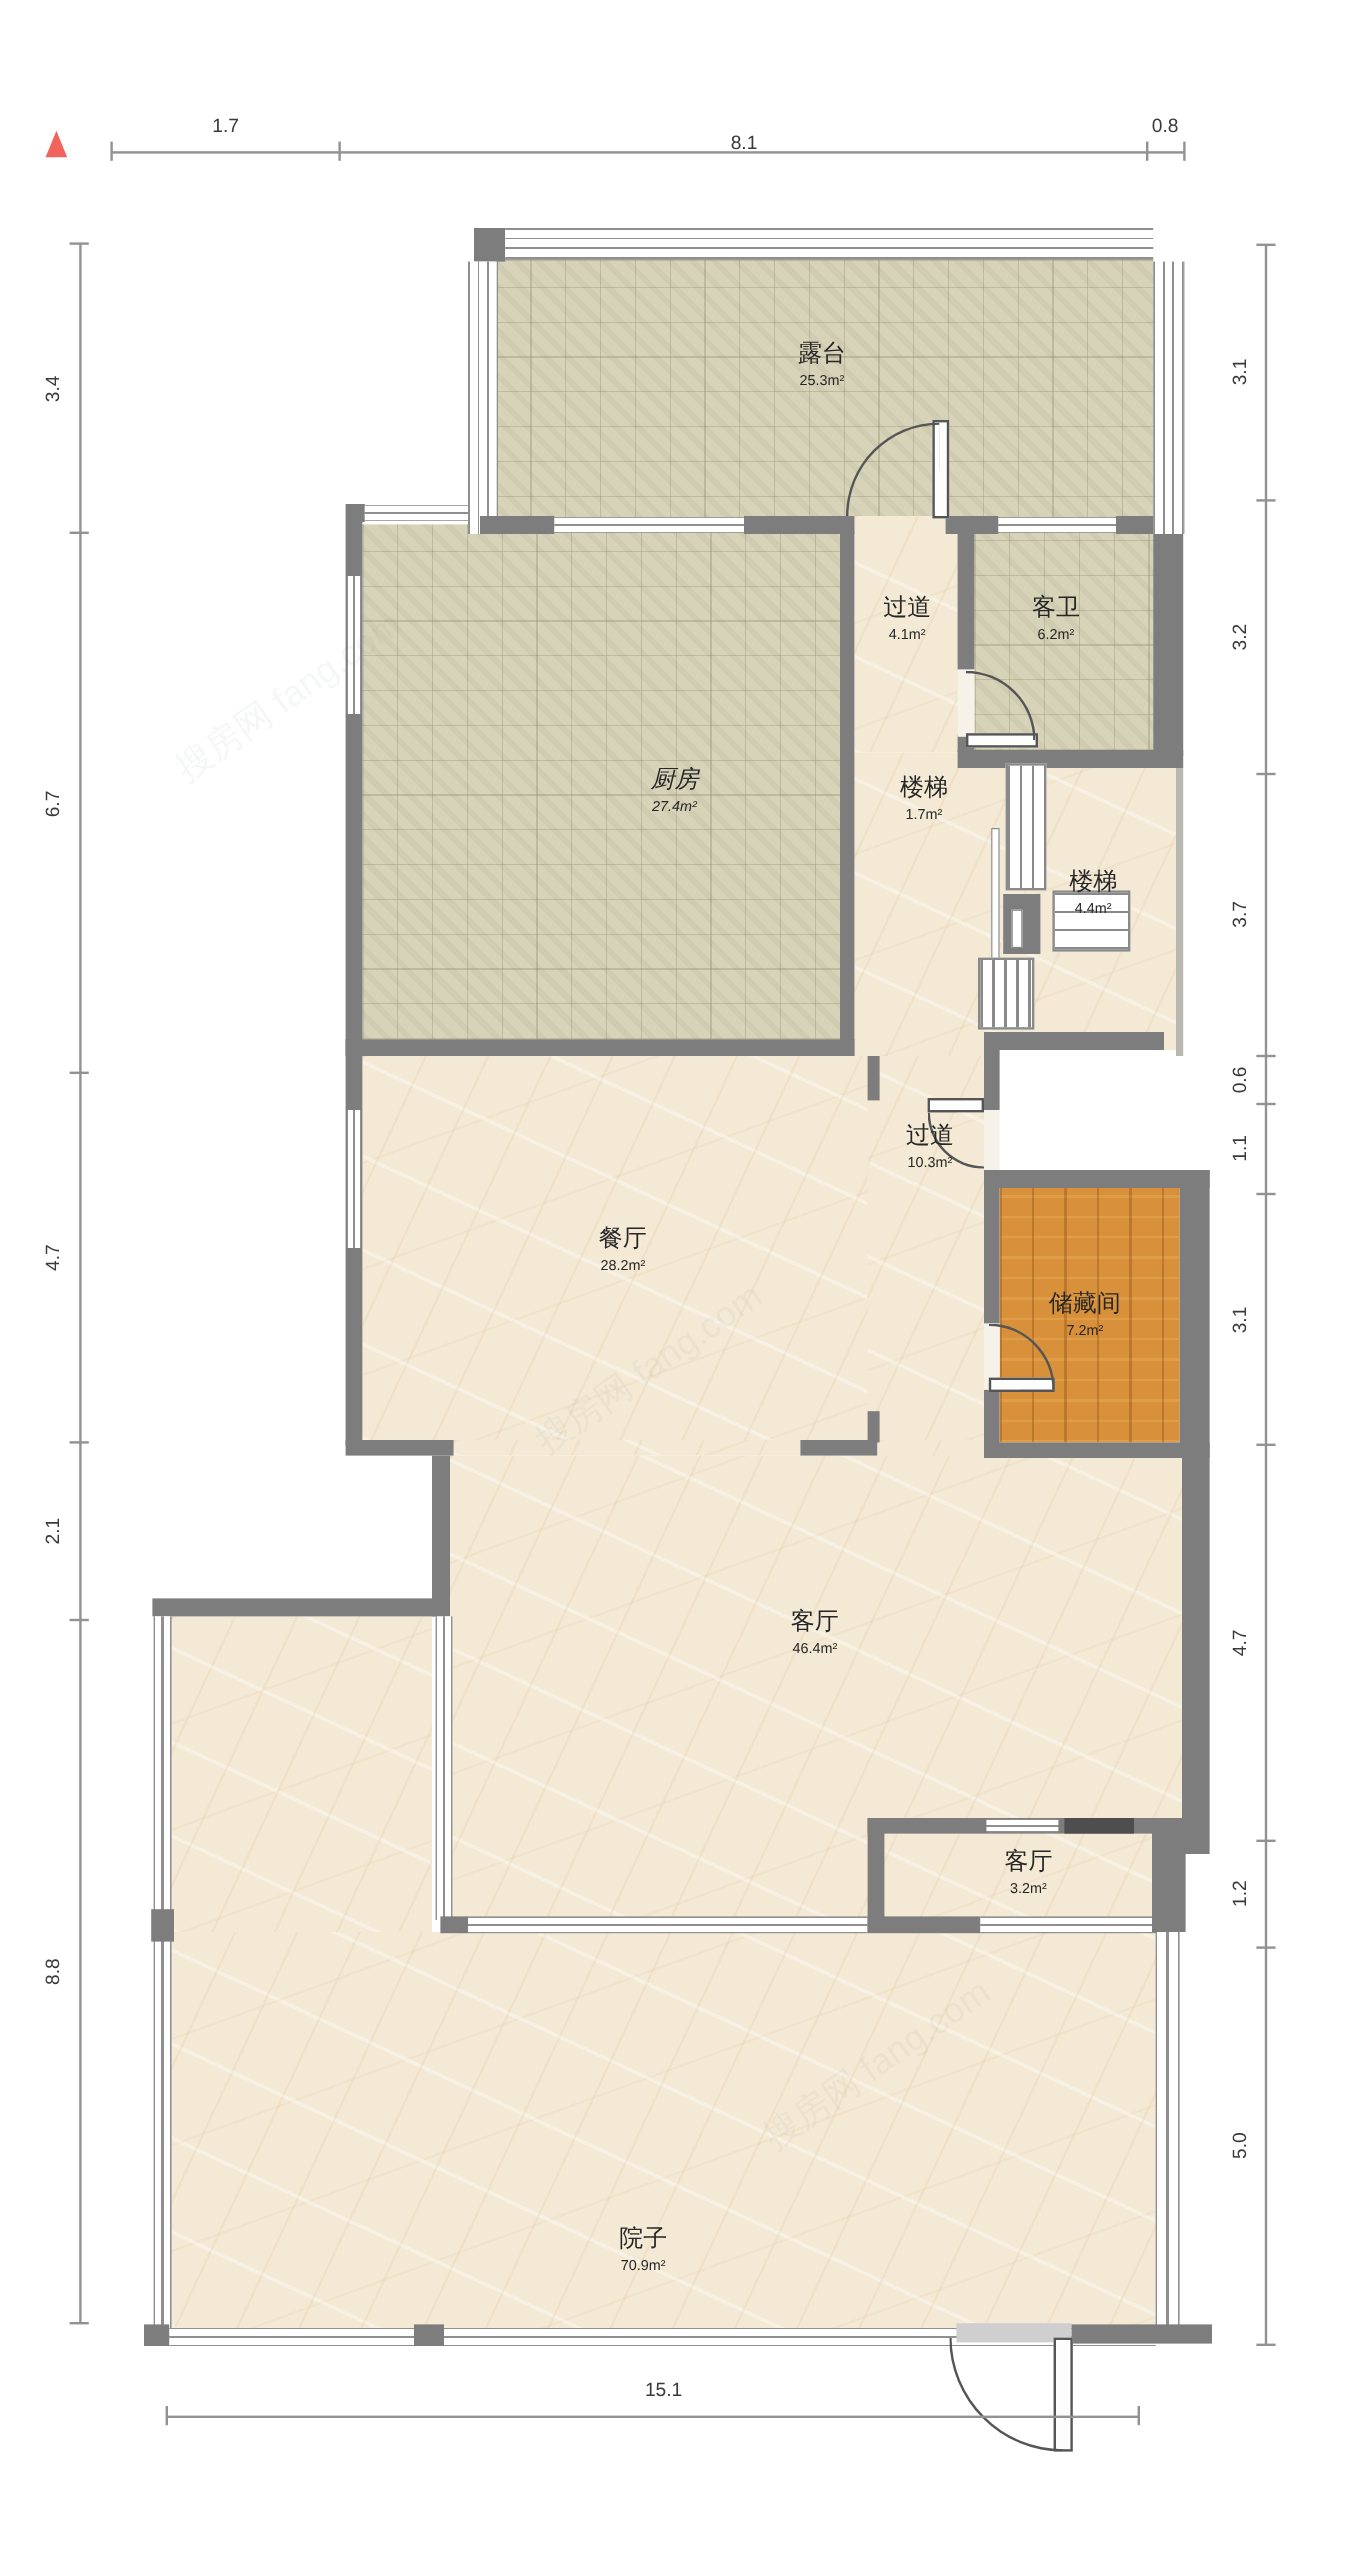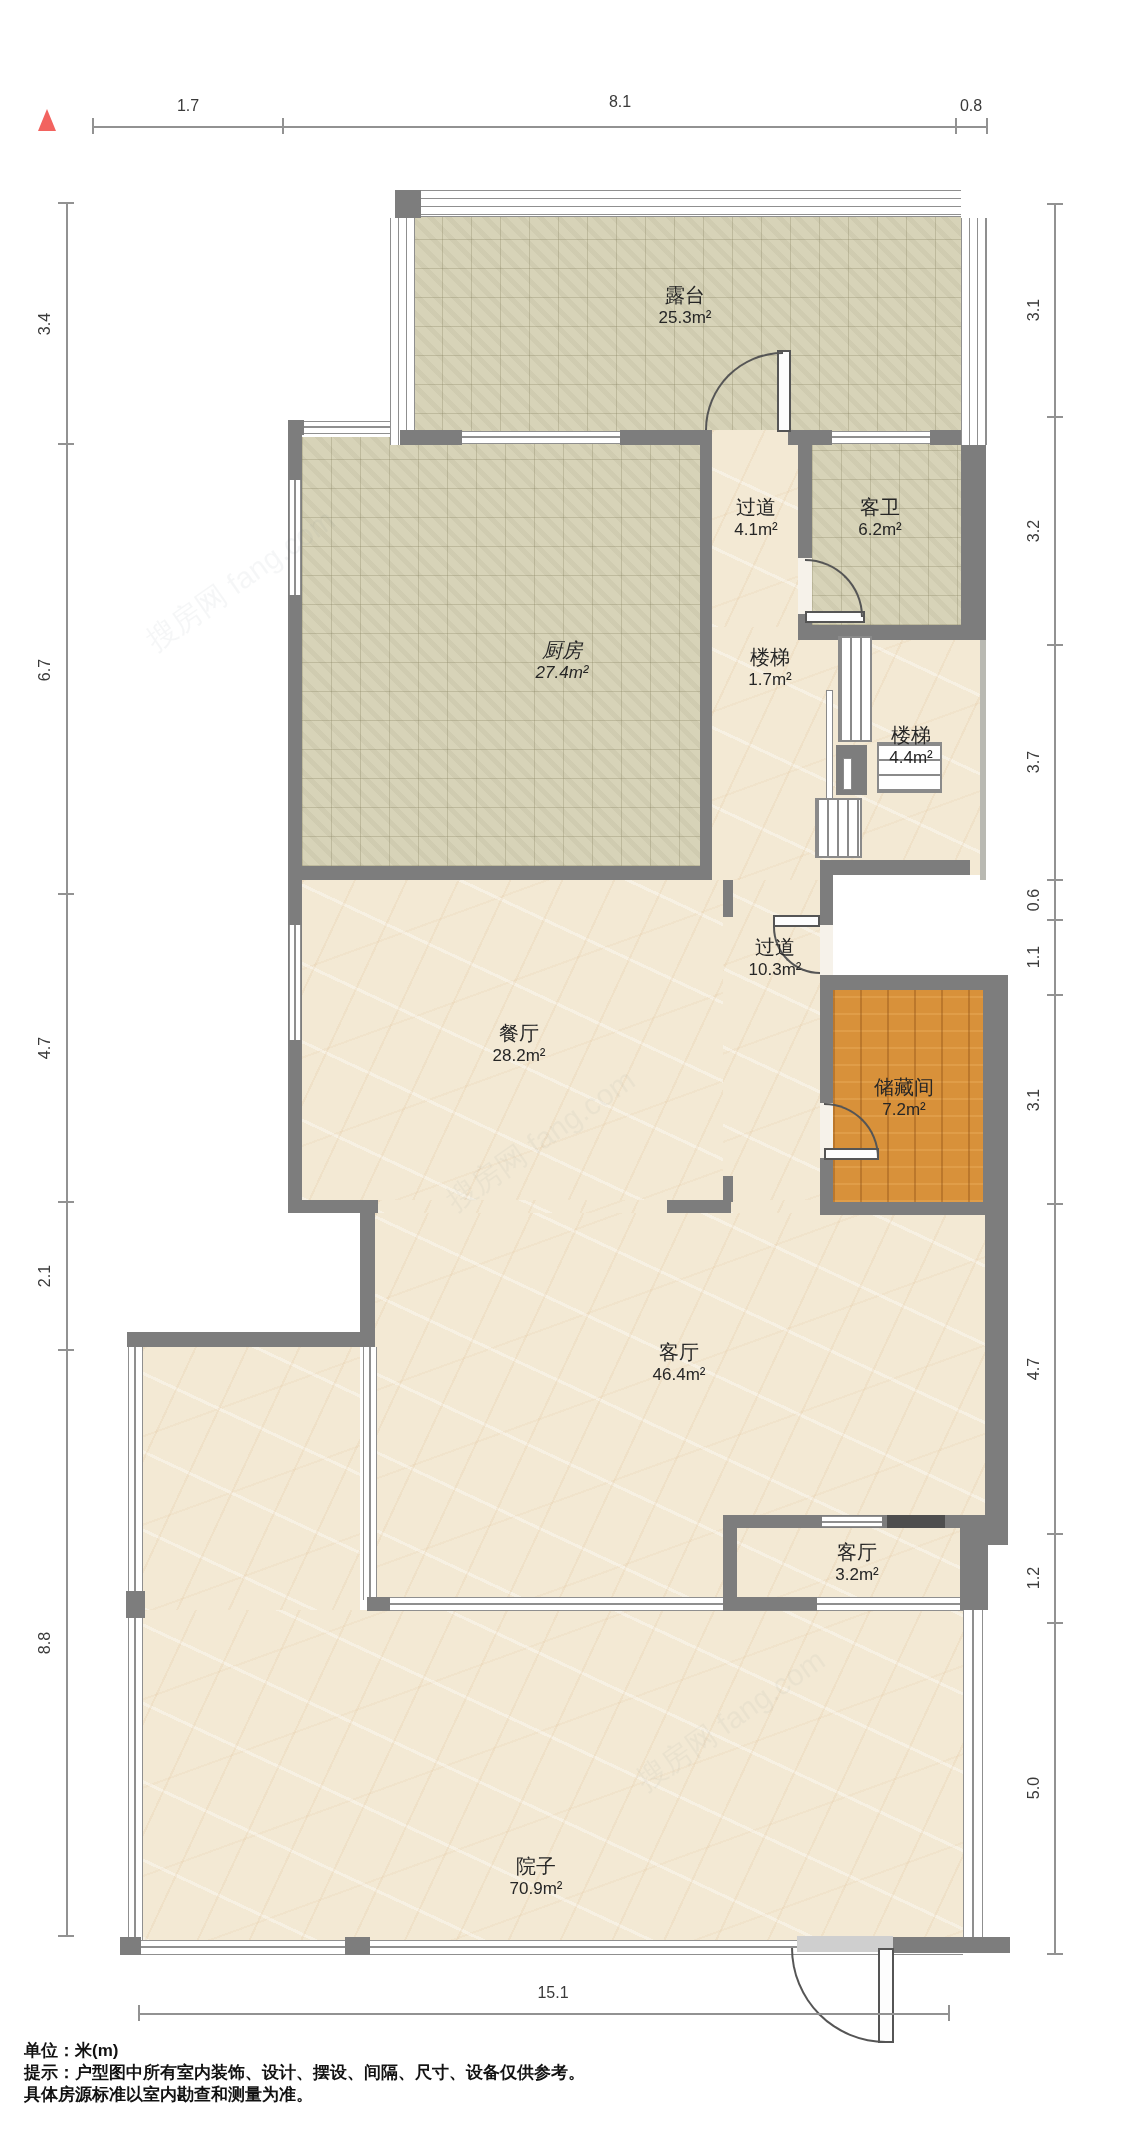--- a/index.html
+++ b/index.html
@@ -40,21 +40,21 @@
   
   .door-leaf{position:absolute;background:#fdfdfd;border:2px solid var(--door,#555);box-sizing:border-box;}
   .door-gap{position:absolute;background:#f6f2ea;}
   .arc{position:absolute;box-sizing:border-box;}
   .arc-tl{border-top:2px solid var(--door,#555);border-left:2px solid var(--door,#555);border-radius:100% 0 0 0;}
   .arc-tr{border-top:2px solid var(--door,#555);border-right:2px solid var(--door,#555);border-radius:0 100% 0 0;}
   .arc-bl{border-bottom:2px solid var(--door,#555);border-left:2px solid var(--door,#555);border-radius:0 0 0 100%;}
   
   .room-label{position:absolute;transform:translate(-50%,-50%);text-align:center;color:#262626;white-space:nowrap;}
   .room-label .nm{font-size:20px;line-height:24px;}
-  .room-label .area{font-size:17px;line-height:21px;}
+  .room-label .area{font-size:12px;line-height:21px;}
   
   .dim{position:absolute;background:var(--dim,#929292);}
   .dim-label{position:absolute;transform:translate(-50%,-50%);font-size:16px;color:#3a3a3a;white-space:nowrap;}
   .dim-label.v{transform:translate(-50%,-50%) rotate(-90deg);}
   
   .north{position:absolute;width:0;height:0;border-left:9px solid transparent;border-right:9px solid transparent;
          border-bottom:22px solid var(--north_arrow,#f2635f);}
   
   .footer{position:absolute;left:24px;top:2040px;color:#111;font-weight:bold;font-size:17px;line-height:22px;}
   .wm{position:absolute;color:#5a6b75;opacity:0.05;font-size:30px;transform:rotate(-35deg);white-space:nowrap;}
@@ -220,21 +220,21 @@
     <div class="nm">院子</div>
     <div class="area">70.9m²</div>
   </div>
 
   <div class="dim" style="left:93px;top:126px;width:894px;height:2px;"></div>
   <div class="dim" style="left:92px;top:118px;width:2px;height:16px;"></div>
   <div class="dim" style="left:282px;top:118px;width:2px;height:16px;"></div>
   <div class="dim" style="left:955px;top:118px;width:2px;height:16px;"></div>
   <div class="dim" style="left:986px;top:118px;width:2px;height:16px;"></div>
   <div class="dim-label" style="left:188px;top:106px;">1.7</div>
-  <div class="dim-label" style="left:620px;top:102px;">8.1</div>
+  <div class="dim-label" style="left:620px;top:120px;">8.1</div>
   <div class="dim-label" style="left:971px;top:106px;">0.8</div>
 
   <div class="dim" style="left:66px;top:203px;width:2px;height:1733px;"></div>
   <div class="dim" style="left:58px;top:202px;width:16px;height:2px;"></div>
   <div class="dim" style="left:58px;top:443px;width:16px;height:2px;"></div>
   <div class="dim" style="left:58px;top:893px;width:16px;height:2px;"></div>
   <div class="dim" style="left:58px;top:1201px;width:16px;height:2px;"></div>
   <div class="dim" style="left:58px;top:1349px;width:16px;height:2px;"></div>
   <div class="dim" style="left:58px;top:1935px;width:16px;height:2px;"></div>
   <div class="dim-label v" style="left:45px;top:324px;">3.4</div>
@@ -262,23 +262,18 @@
   <div class="dim-label v" style="left:1034px;top:1100px;">3.1</div>
   <div class="dim-label v" style="left:1034px;top:1369px;">4.7</div>
   <div class="dim-label v" style="left:1034px;top:1578px;">1.2</div>
   <div class="dim-label v" style="left:1034px;top:1788px;">5.0</div>
 
   <div class="dim" style="left:139px;top:2013px;width:811px;height:2px;"></div>
   <div class="dim" style="left:138px;top:2005px;width:2px;height:16px;"></div>
   <div class="dim" style="left:948px;top:2005px;width:2px;height:16px;"></div>
   <div class="dim-label" style="left:553px;top:1993px;">15.1</div>
 
-  <div class="footer">
-    <div>单位：米(m)</div>
-    <div>提示：户型图中所有室内装饰、设计、摆设、间隔、尺寸、设备仅供参考。</div>
-    <div>具体房源标准以室内勘查和测量为准。</div>
-  </div>
 
   <div class="wm" style="left:130px;top:560px;">搜房网 fang.com</div>
   <div class="wm" style="left:430px;top:1120px;">搜房网 fang.com</div>
   <div class="wm" style="left:620px;top:1700px;">搜房网 fang.com</div>
 
 </div>
 
 </body></html>

